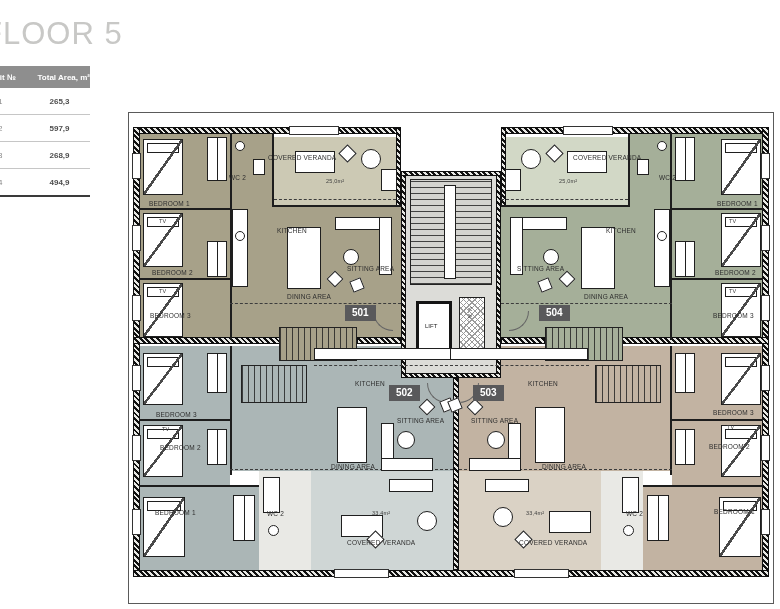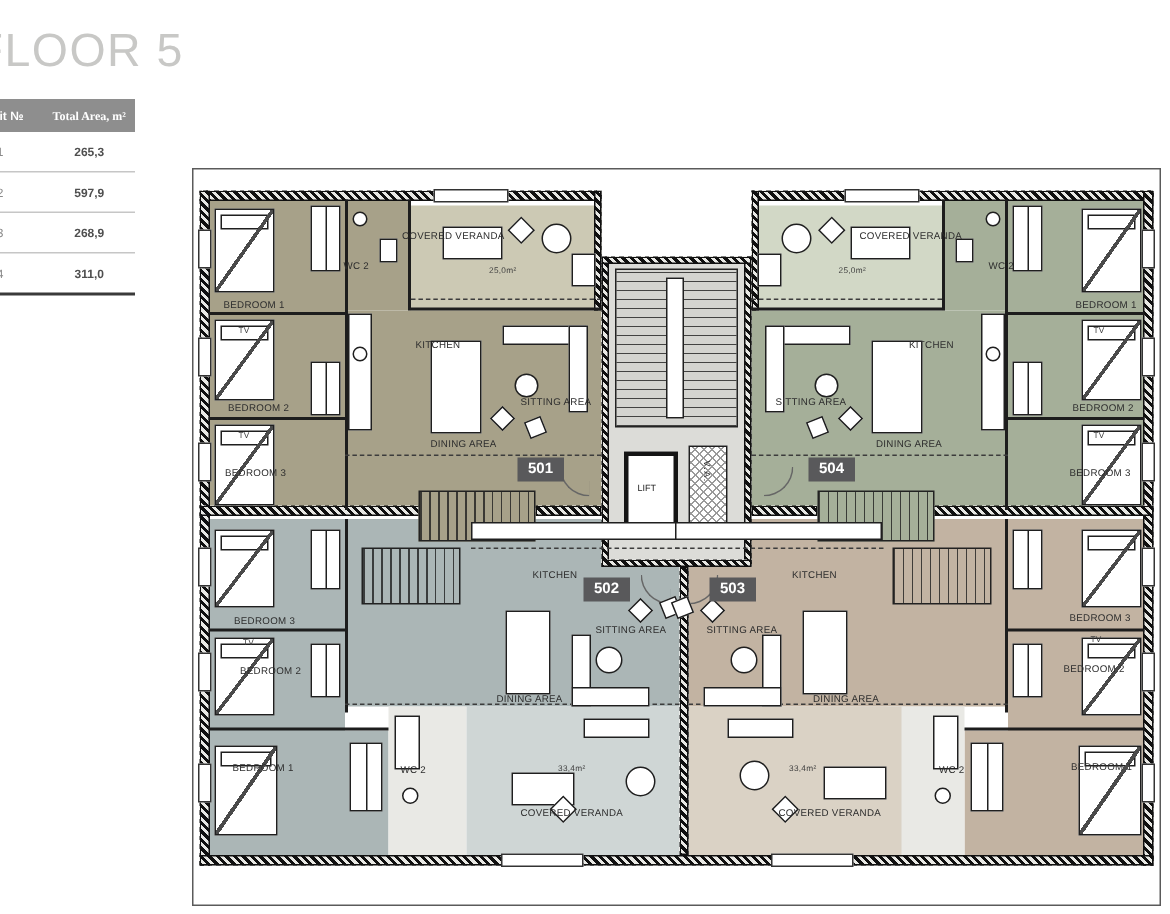--- a/index.html
+++ b/index.html
@@ -3,21 +3,21 @@
 <meta charset="utf-8">
 <style>
   html,body{margin:0;padding:0;background:#fff;width:780px;height:609px;overflow:hidden;
     font-family:"Liberation Sans",sans-serif;}
   #stage{position:relative;width:780px;height:609px;background:#fff;overflow:hidden;}
   #title{position:absolute;left:-17px;top:16px;font-size:31px;font-weight:400;color:#c8c8c6;letter-spacing:1px;}
   
   #tbl{position:absolute;left:-14px;top:66px;width:104px;font-size:8px;}
   #tbl .hd{display:flex;align-items:center;background:#8e8e8e;color:#fff;font-weight:bold;height:22px;}
   #tbl .hd .c1{width:40px;padding-left:3px;}
-  #tbl .hd .c2{flex:1;text-align:center;font-family:Liberation Serif, serif;}
+  #tbl .hd .c2{flex:1;text-align:right;}
   #tbl .tr{display:flex;align-items:center;height:26px;border-bottom:1px solid #c6c6c6;}
   #tbl .tr:last-child{border-bottom:2px solid #3a3a3a;}
   #tbl .tr .c1{width:40px;padding-left:3px;color:#8a8a8a;}
   #tbl .tr .c2{flex:1;text-align:center;color:#4f4f4f;font-weight:bold;}
   
   #plan{position:absolute;left:128px;top:112px;width:644px;height:490px;border:1px solid #5a5a5a;background:#fff;}
   #plan i{display:block;}
   .room{position:absolute;}
   .hw{position:absolute;background:repeating-linear-gradient(45deg,#101010 0 2px,#e8e8e4 2px 4px);
       box-shadow:inset 0 0 0 1px #101010;}
@@ -70,21 +70,21 @@
     <div class="tr">
       <span class="c1">502</span>
       <span class="c2">597,9</span>
     </div>
     <div class="tr">
       <span class="c1">503</span>
       <span class="c2">268,9</span>
     </div>
     <div class="tr">
       <span class="c1">504</span>
-      <span class="c2">311,0</span>
+      <span class="c2">494,9</span>
     </div>
   </div>
 
   <div id="plan">
 
     <i class="room" style="left:10px;top:20px;width:91px;height:207px;background:#a7a189"></i>
     <i class="room" style="left:101px;top:20px;width:44px;height:74px;background:#a7a189"></i>
     <i class="room" style="left:145px;top:24px;width:127px;height:70px;background:#ccc9b4"></i>
     <i class="room" style="left:101px;top:94px;width:171px;height:133px;background:#a7a189"></i>
     <i class="room" style="left:543px;top:20px;width:91px;height:207px;background:#a5af99"></i>

